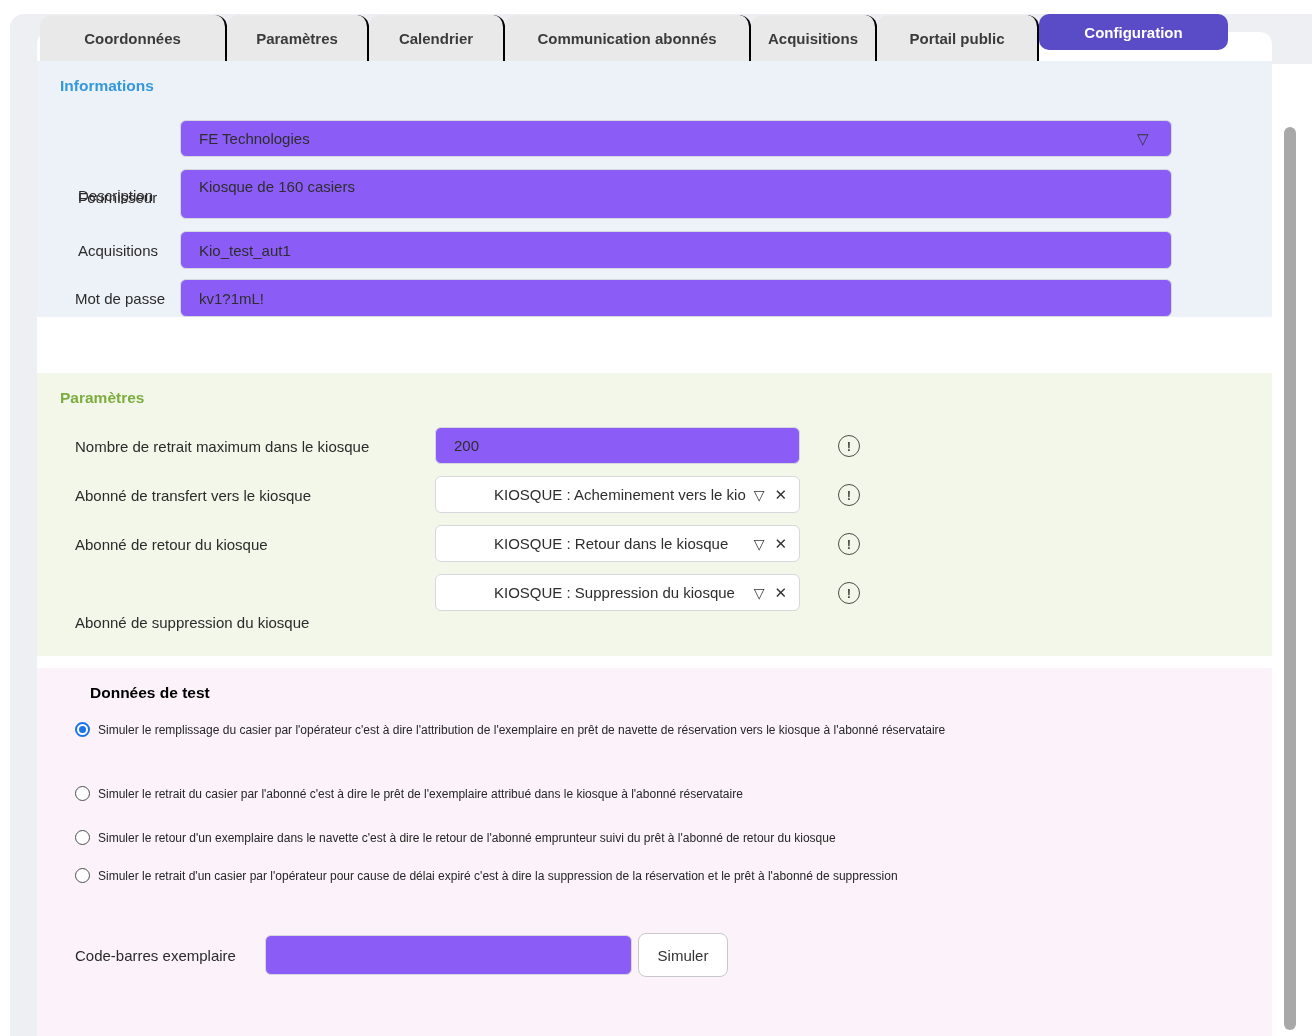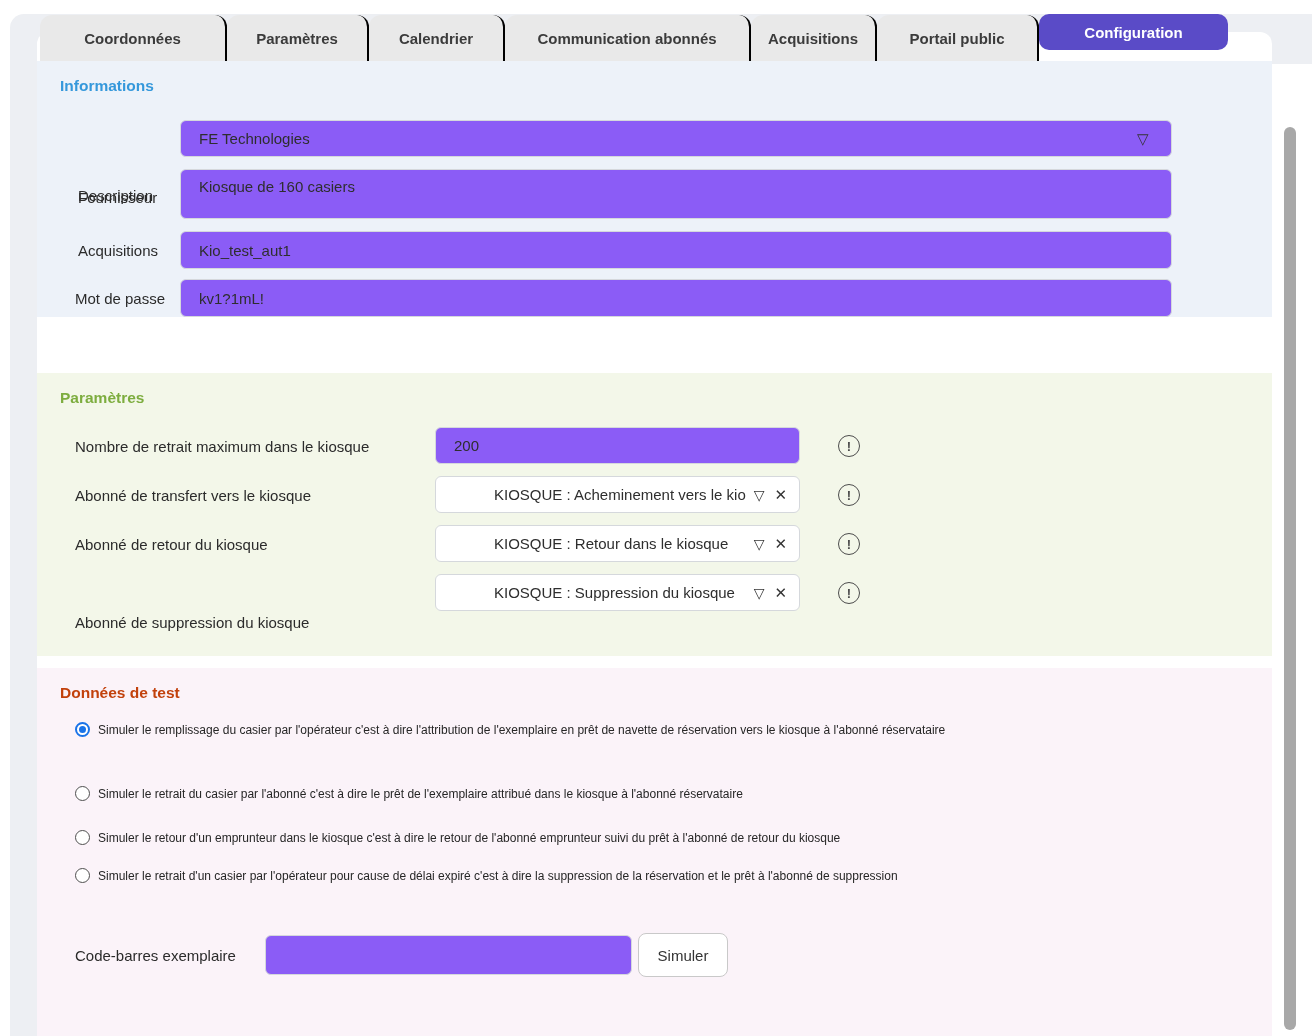--- a/index.html
+++ b/index.html
@@ -22,21 +22,21 @@
     font-weight:700; height:36px; margin-top:-1px; }
 
   
   .section { position:absolute; left:37px; width:1235px; z-index:3; }
   .sec-info  { top:61px;  height:256px; background:#edf2f9; }
   .sec-param { top:373px; height:283px; background:#f3f7e9; }
   .sec-test  { top:668px; height:368px; background:#fbf3f9; }
   .sec-title { position:absolute; left:23px; top:16px; font-size:15.5px; font-weight:700; }
   .t-blue  { color:#3598db; }
   .t-green { color:#7dad3f; }
-  .t-pink  { color:#c2410c; }
+  .t-pink  { color:#000000;margin-left:30px; }
 
   .flabel { position:absolute; font-size:15px; color:#2b2b2b; white-space:nowrap; }
 
   .tbox { position:absolute; background:#8b5cf6; border:1px solid #d5d8dc; border-radius:6px;
     font-family:"Liberation Sans", sans-serif; font-size:15px; color:#2e2e2e; }
   input.tbox { padding:0 40px 0 18px; outline:none; }
   textarea.tbox { padding:8px 18px; resize:none; outline:none; line-height:18px; }
 
   .ddglyph { position:absolute; font-size:15px; color:#333; z-index:4; pointer-events:auto; cursor:pointer; }
 
@@ -142,21 +142,21 @@
           <span class="dot"></span>
         </span>
       <span class="txt">Simuler le remplissage du casier par l'opérateur c'est à dire l'attribution de l'exemplaire en prêt de navette de réservation vers le kiosque à l'abonné réservataire</span>
     </div>
     <div class="radio-row" style="top:117px;">
       <span class="rb"></span>
       <span class="txt">Simuler le retrait du casier par l'abonné c'est à dire le prêt de l'exemplaire attribué dans le kiosque à l'abonné réservataire</span>
     </div>
     <div class="radio-row" style="top:161px;">
       <span class="rb"></span>
-      <span class="txt">Simuler le retour d'un emprunteur dans le kiosque c'est à dire le retour de l'abonné emprunteur suivi du prêt à l'abonné de retour du kiosque</span>
+      <span class="txt">Simuler le retour d'un exemplaire dans le navette c'est à dire le retour de l'abonné emprunteur suivi du prêt à l'abonné de retour du kiosque</span>
     </div>
     <div class="radio-row" style="top:199px;">
       <span class="rb"></span>
       <span class="txt">Simuler le retrait d'un casier par l'opérateur pour cause de délai expiré c'est à dire la suppression de la réservation et le prêt à l'abonné de suppression</span>
     </div>
 
     <div class="flabel" style="left:38px; top:279px;">Code-barres exemplaire</div>
     <input class="tbox" style="left: 228px; top: 267px; width: 367px; height: 40px; padding-right: 18px;" value="">
     <button class="btn" style="left:601px; top:265px; width:90px; height:44px;">Simuler</button>
   </div>

